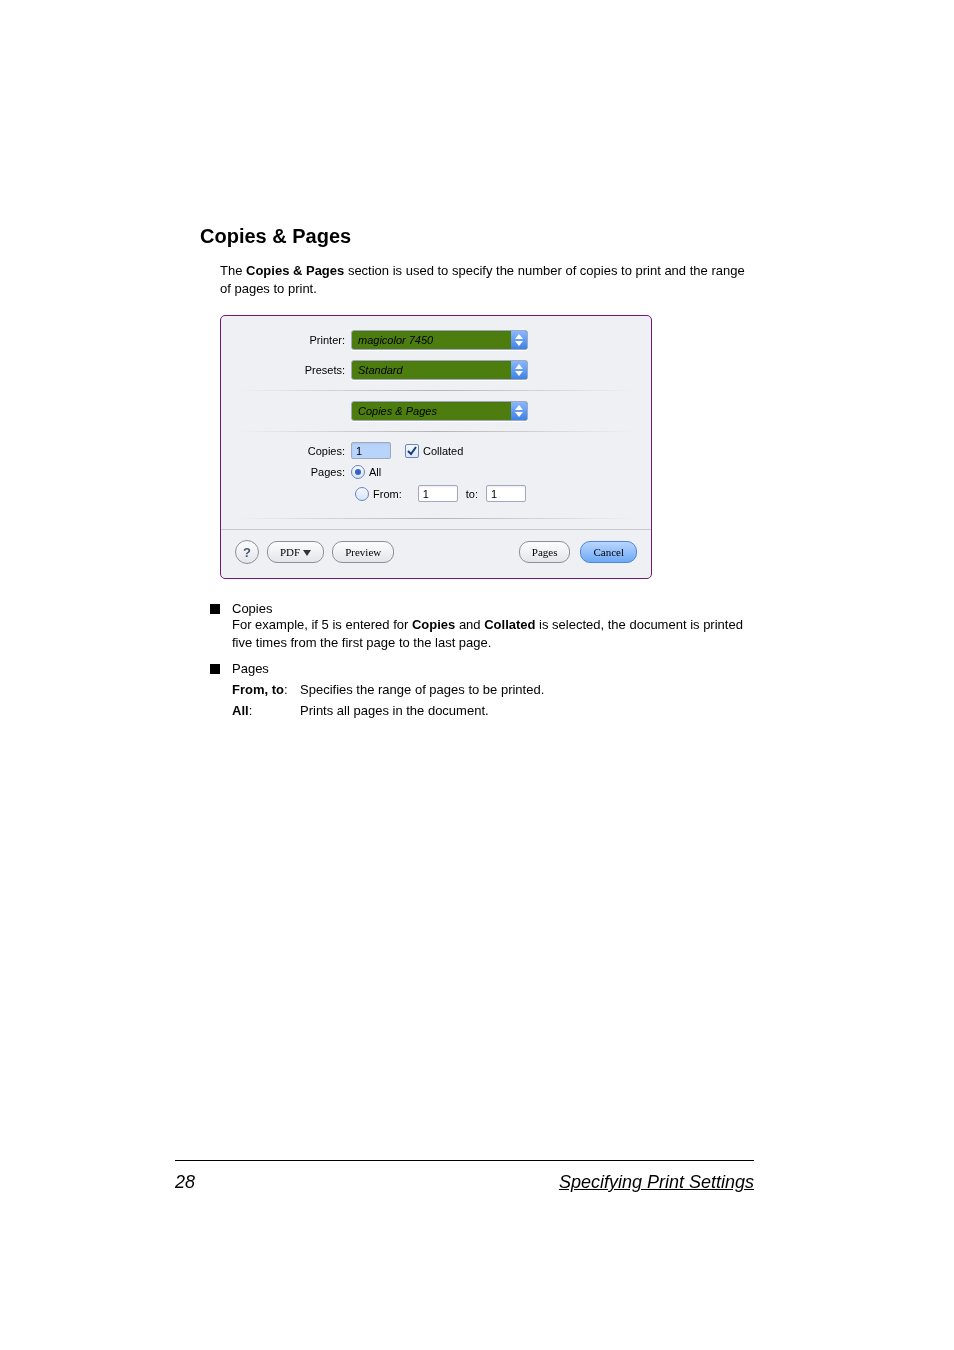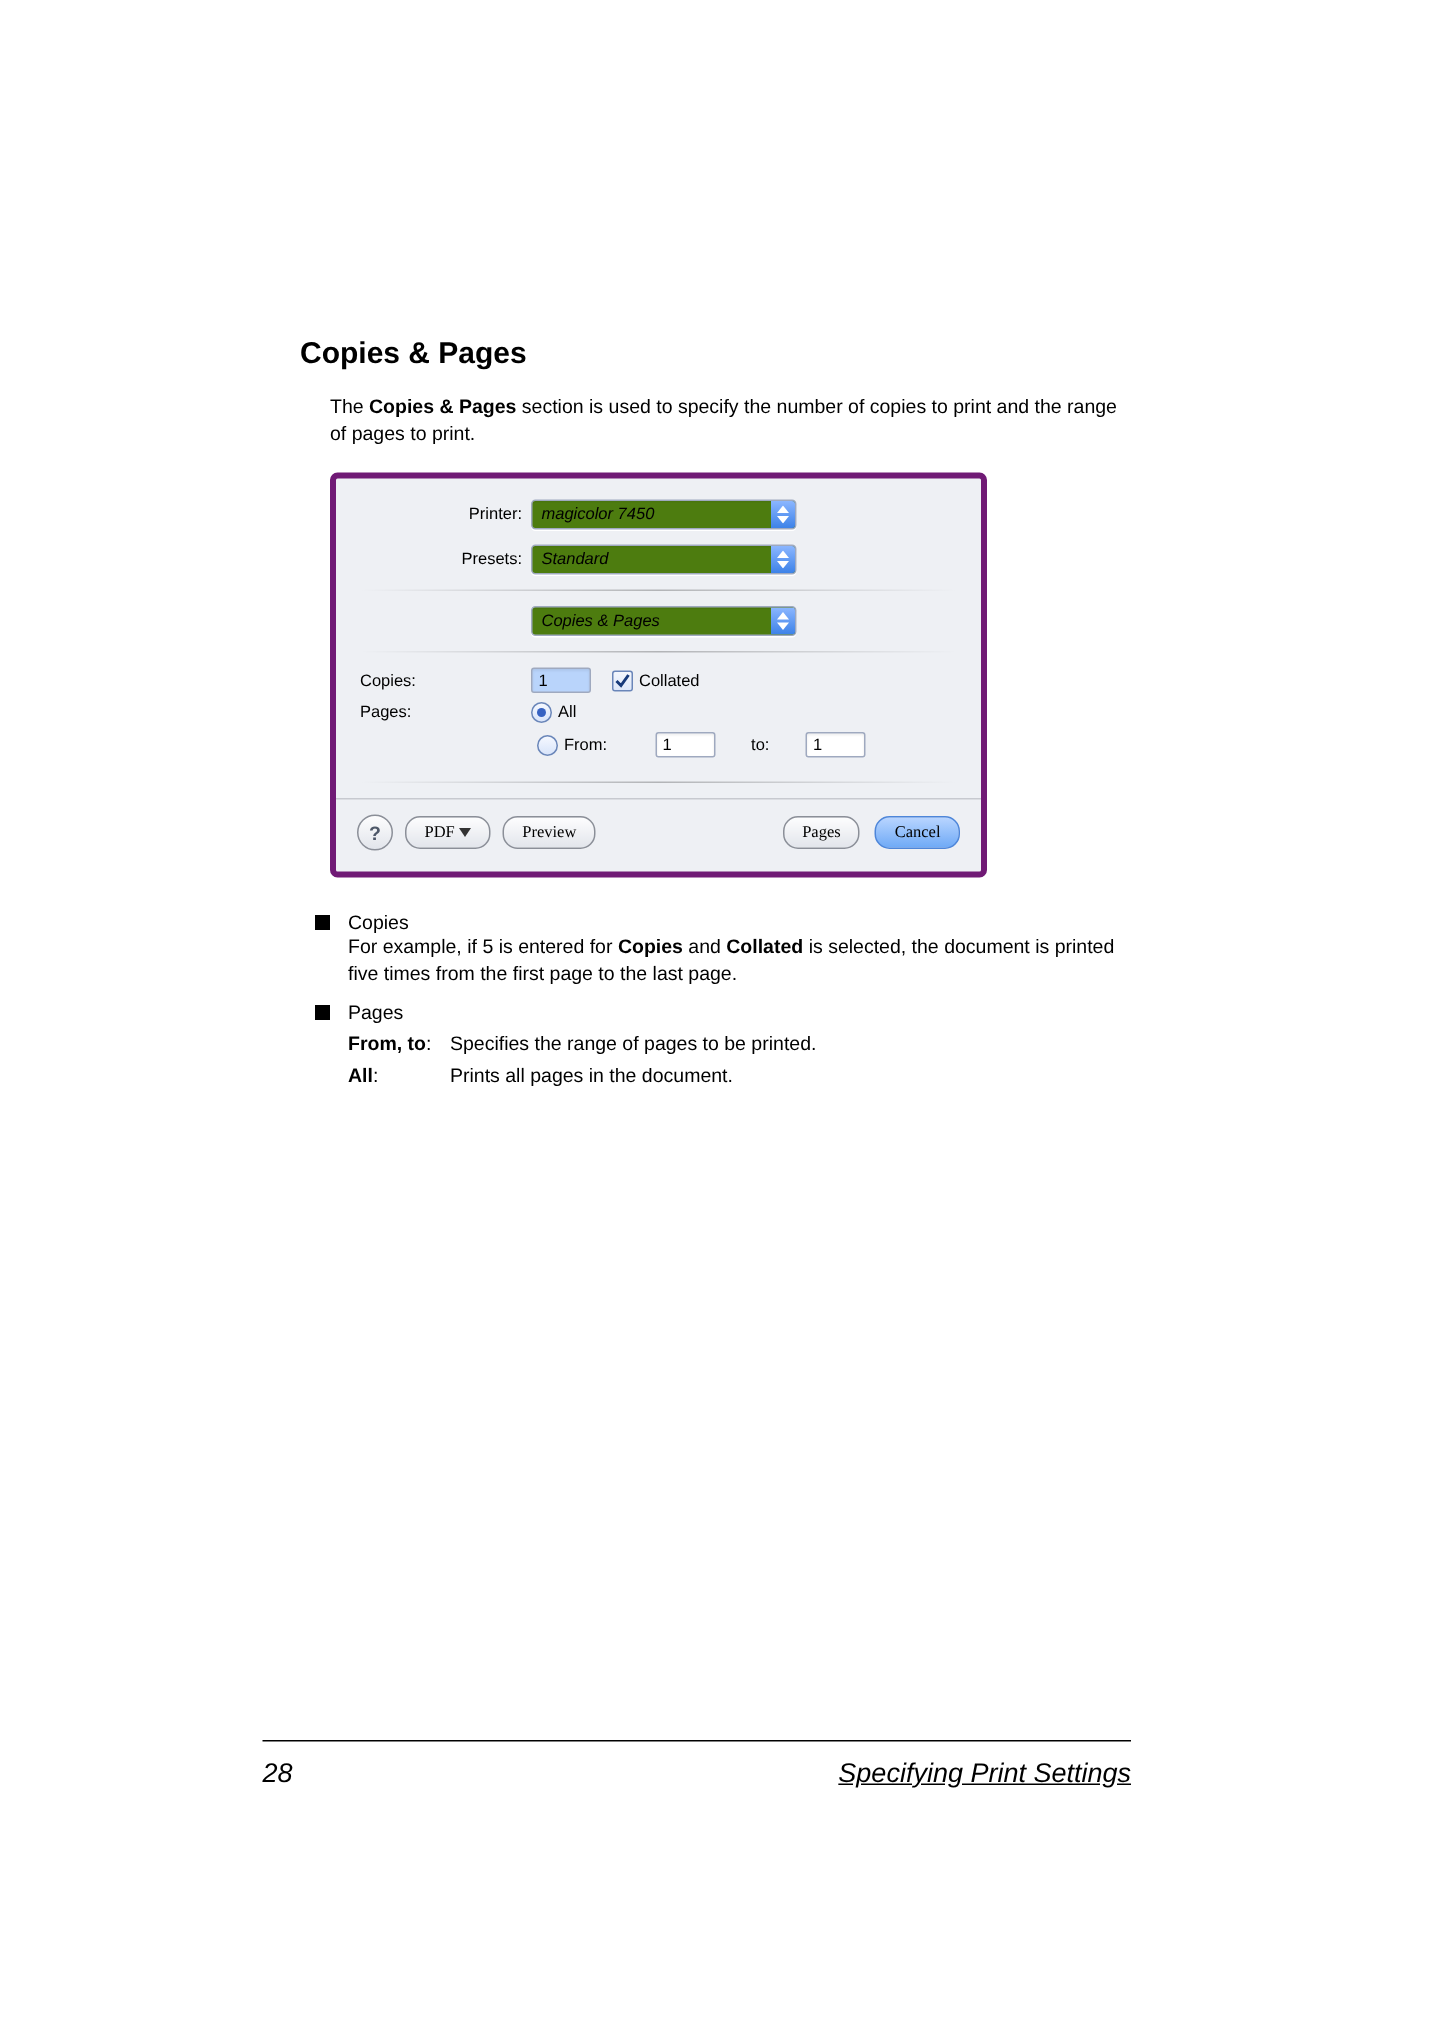--- a/index.html
+++ b/index.html
@@ -22,21 +22,21 @@
     margin: 0 0 14px 0;
   }
   .intro {
     font-size: 13px;
     line-height: 1.35;
     margin: 0 0 18px 20px;
   }
   .dialog {
     margin-left: 20px;
     width: 430px;
-    border: 4px solid #701a75;
+    border: 1px solid #701a75;
     background: #eef0f4;
     border-radius: 5px;
     padding: 0;
   }
   .dialog-body {
     padding: 14px 16px 0 16px;
   }
   .dlg-row {
     display: flex;
     align-items: center;
@@ -82,20 +82,21 @@
     background: linear-gradient(to right, rgba(0,0,0,0), rgba(0,0,0,.25), rgba(0,0,0,0));
     margin: 4px 0 10px 0;
   }
   .dlg-row2 {
     display: flex;
     align-items: center;
     margin-bottom: 6px;
   }
   .lbl2 {
     width: 108px;
+    text-align: right;
     font-size: 11px;
     padding-right: 6px;
   }
   .num-input {
     width: 40px;
     height: 17px;
     border: 1px solid #9fa9bf;
     border-radius: 2px;
     background: #fff;
     font-size: 11px;
@@ -141,21 +142,21 @@
   .radio .dot.on::after {
     content:'';
     width:6px;height:6px;border-radius:50%;
     background:#3662c2;
   }
   .from-row {
     margin-left: 118px;
     display:flex;
     align-items:center;
     font-size:11px;
-    gap:24px;
+    gap:8px;
     margin-bottom: 16px;
   }
   .dlg-footer {
     border-top: 1px solid #c7c9cf;
     padding: 10px 14px 14px 14px;
     display:flex;
     align-items:center;
   }
   .help-btn {
     width:22px;height:22px;border-radius:50%;

